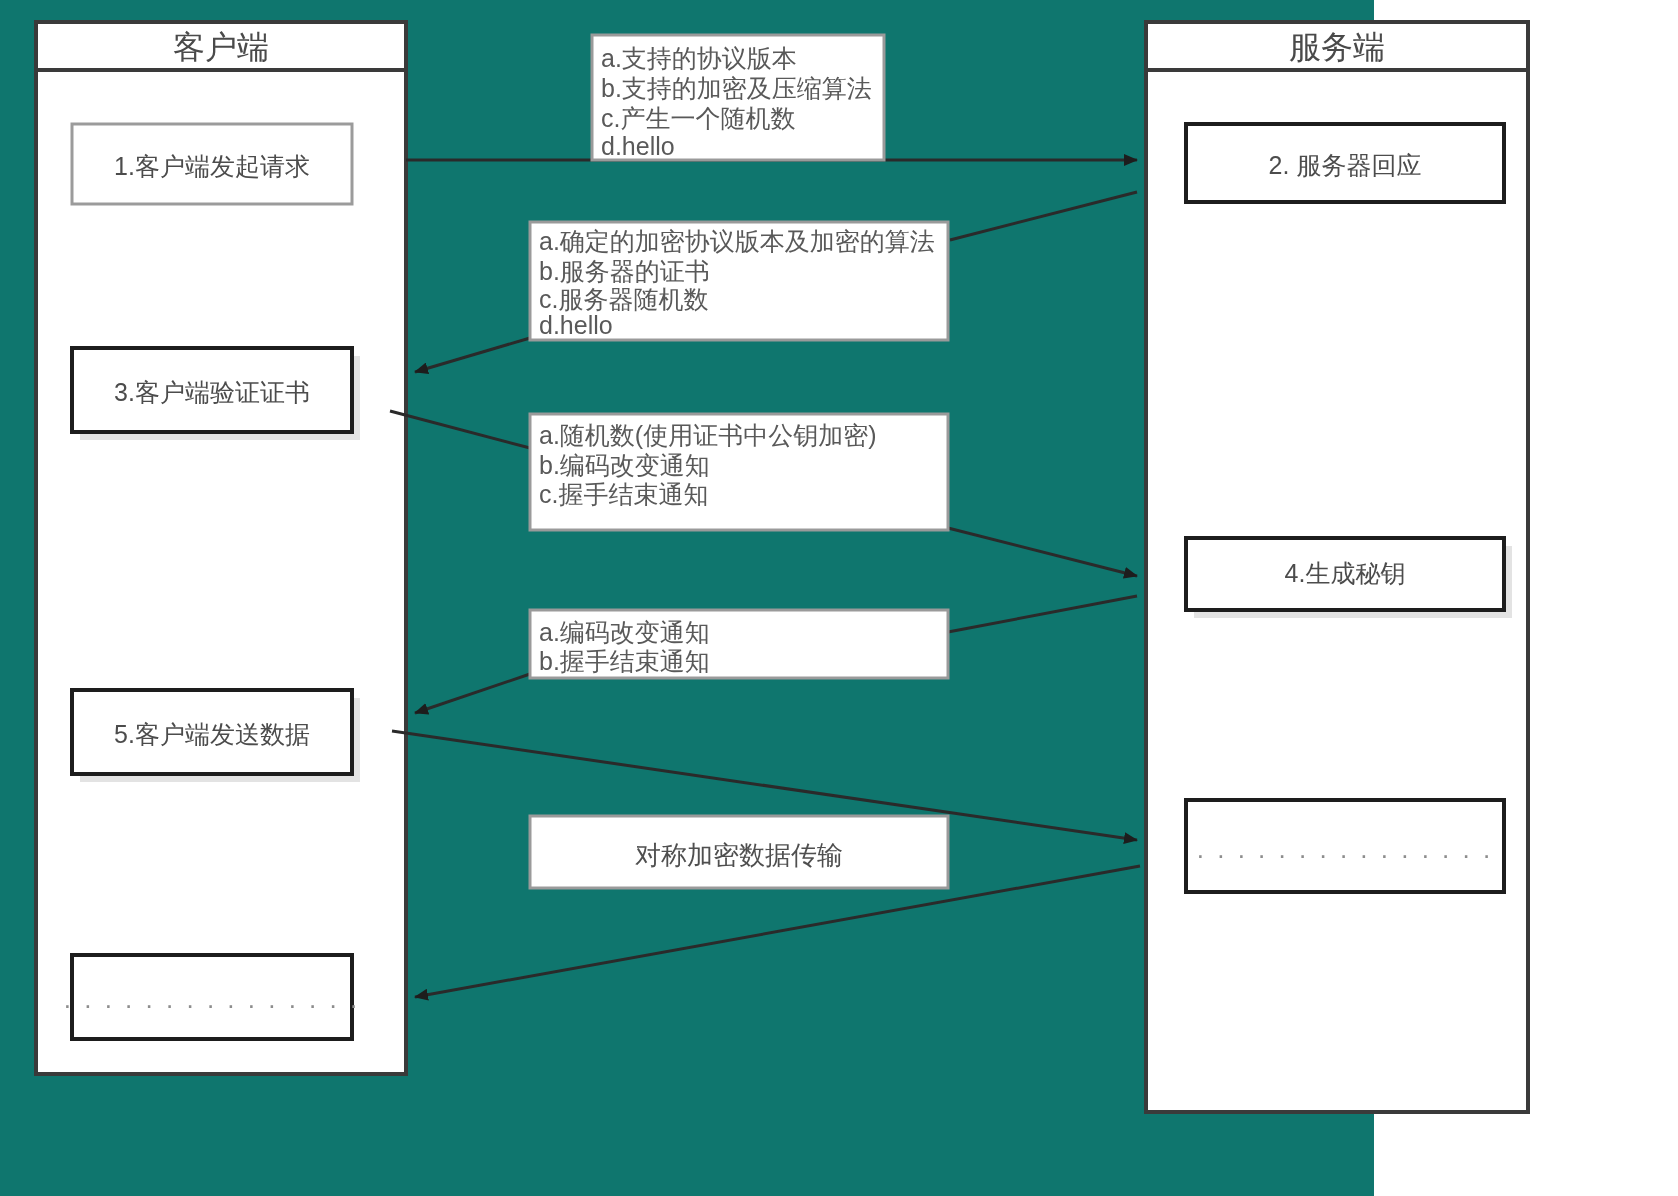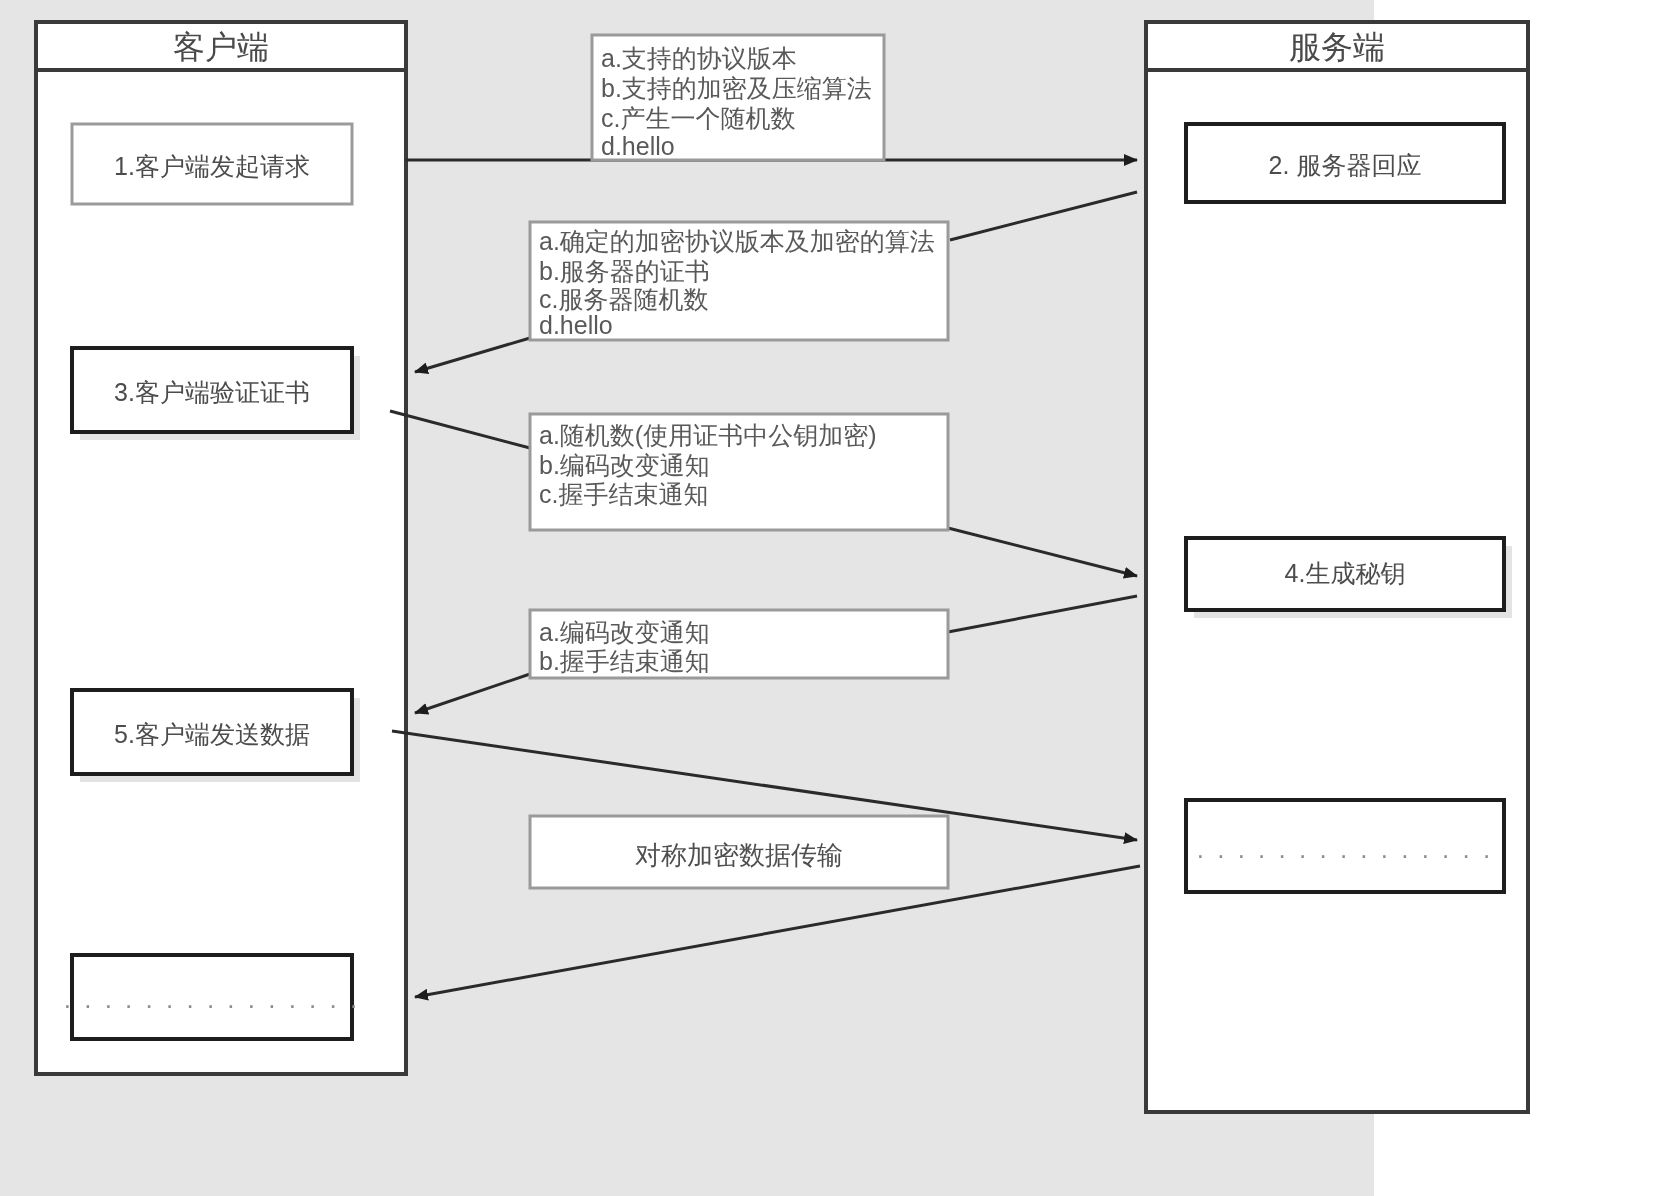--- a/index.html
+++ b/index.html
@@ -11,21 +11,21 @@
   body {
     width: 1678px;
     height: 1196px;
     font-family: "Liberation Sans", "DejaVu Sans", sans-serif;
     overflow: hidden;
   }
   #stage {
     position: relative;
     width: 1374px;
     height: 1196px;
-    background: #e5e5e5;
+    background: #0f766e;
   }
   svg#diagram {
     position: absolute;
     left: 0;
     top: 0;
     width: 1678px;
     height: 1196px;
     display: block;
   }
   .lane-rect {

